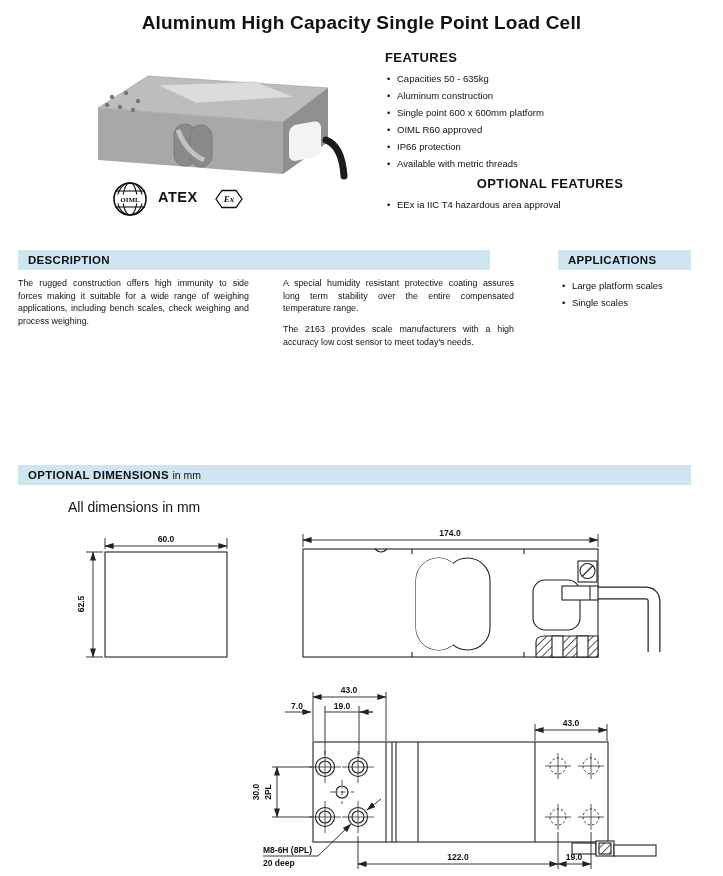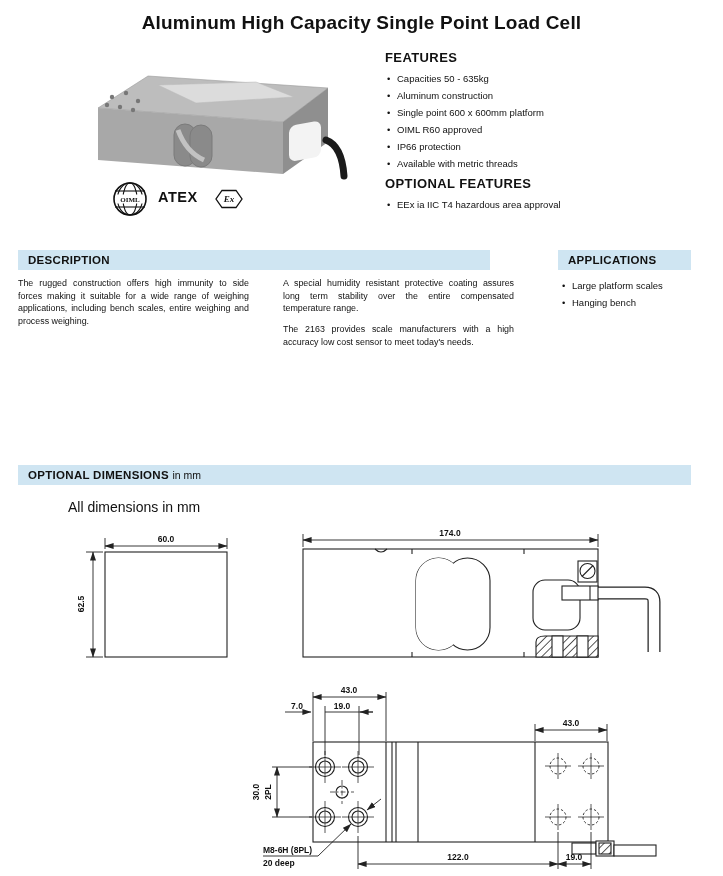--- a/index.html
+++ b/index.html
@@ -13,21 +13,21 @@
   }
   
   .photo-wrap { position:absolute; left:78px; top:56px; width:270px; height:132px; }
   .logo-row { position:absolute; left:110px; top:180px; width:200px; height:40px; }
   .oiml { position:absolute; left:2px; top:0; }
   .atex-text { position:absolute; left:48px; top:9px; font-size:14.5px; font-weight:bold; letter-spacing:.5px; }
   .atex-hex { position:absolute; left:105px; top:9px; }
 
   .features-block { position:absolute; left:385px; top:50px; width:330px; }
   .feat-h { font-size:13px; font-weight:bold; letter-spacing:.4px; margin:0 0 5px 0; }
-  .feat-h.optional { margin-top:4px; }
+  .feat-h.optional { margin-top:4px;text-align:center; }
   ul.bullets { list-style:none; margin:0; padding:0; }
   ul.bullets li { font-size:9.5px; line-height:17px; padding-left:12px; position:relative; }
   ul.bullets li::before { content:"\2022"; position:absolute; left:2px; }
 
   .bar {
     position:absolute; height:20px; line-height:20px; background:#cfe5f2;
     font-size:11.5px; font-weight:bold; letter-spacing:.3px; padding-left:10px; box-sizing:border-box;
   }
   .bar-desc { left:18px; top:250px; width:472px; }
   .bar-apps { left:558px; top:250px; width:147px; }
@@ -110,30 +110,30 @@
     <div class="feat-h optional">OPTIONAL FEATURES</div>
     <ul class="bullets">
       <li>EEx ia IIC T4 hazardous area approval</li>
     </ul>
   </div>
 
   <div class="bar bar-desc">DESCRIPTION</div>
   <div class="bar bar-apps">APPLICATIONS</div>
 
   <div class="desc-col c1">
-    <p>The rugged construction offers high immunity to side forces making it suitable for a wide range of weighing applications, including bench scales, entire weighing and process weighing.</p>
+    <p>The rugged construction offers high immunity to side forces making it suitable for a wide range of weighing applications, including bench scales, check weighing and process weighing.</p>
   </div>
   <div class="desc-col c2">
     <p>A special humidity resistant protective coating assures long term stability over the entire compensated temperature range.</p>
     <p>The 2163 provides scale manufacturers with a high accuracy low cost sensor to meet today's needs.</p>
   </div>
 
   <ul class="bullets apps-list">
     <li>Large platform scales</li>
-    <li>Hanging bench</li>
+    <li>Single scales</li>
   </ul>
 
   <div class="bar bar-outline">
     <span>OPTIONAL DIMENSIONS</span>
     <span class="suffix">in mm</span>
   </div>
   <div class="dims-note">All dimensions in mm</div>
 
   <svg class="drawings" viewBox="0 515 723 361">
     <defs>

